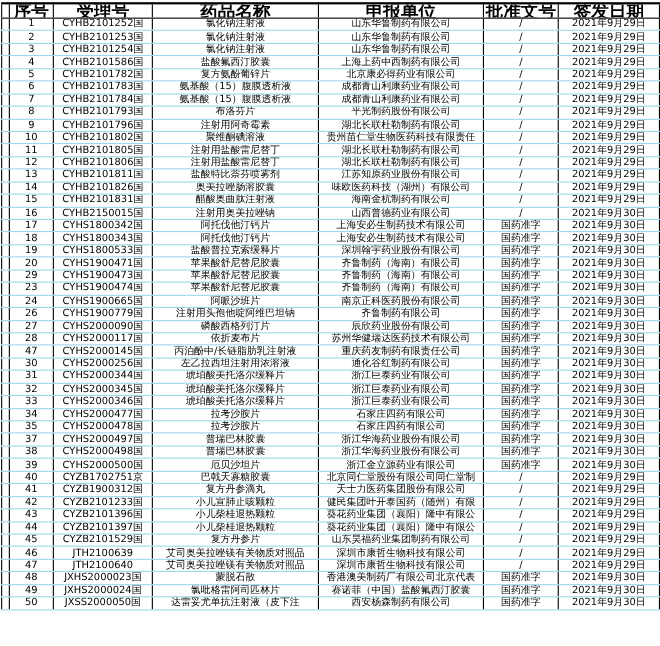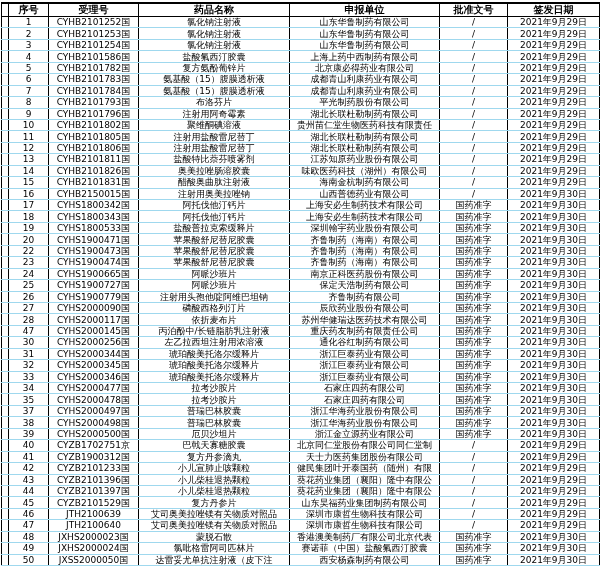--- a/index.html
+++ b/index.html
@@ -20,21 +20,21 @@
     padding:0 1px;
     height:10.45px;
     font-size:9px; line-height:10px;
     text-align:center; vertical-align:middle;
     white-space:nowrap; overflow:hidden;
     color:#000;
     border-left:1px solid #000;
     border-bottom:1px solid #9fd8ee;
   }
   .grid thead th {
-    font-size:10px; font-weight:bold;
+    font-size:16px; font-weight:bold;
     height:12px; line-height:12px;
     border-bottom:1.5px solid #000;
   }
   .grid .gutter { border-left:none; }
   col.c-gutter { width:7px; }
   col.c-no     { width:40px; }
   col.c-accept { width:90px; }
   col.c-drug   { width:151px; }
   col.c-applic { width:150px; }
   col.c-apprno { width:68px; }
@@ -241,21 +241,21 @@
           <td class="gutter"></td>
           <td>20</td>
           <td>CYHS1900471国</td>
           <td>苹果酸舒尼替尼胶囊</td>
           <td>齐鲁制药（海南）有限公司</td>
           <td>国药准字</td>
           <td>2021年9月30日</td>
         </tr>
         <tr>
           <td class="gutter"></td>
-          <td>22</td>
+          <td>29</td>
           <td>CYHS1900473国</td>
           <td>苹果酸舒尼替尼胶囊</td>
           <td>齐鲁制药（海南）有限公司</td>
           <td>国药准字</td>
           <td>2021年9月30日</td>
         </tr>
         <tr>
           <td class="gutter"></td>
           <td>23</td>
           <td>CYHS1900474国</td>
@@ -263,29 +263,20 @@
           <td>齐鲁制药（海南）有限公司</td>
           <td>国药准字</td>
           <td>2021年9月30日</td>
         </tr>
         <tr>
           <td class="gutter"></td>
           <td>24</td>
           <td>CYHS1900665国</td>
           <td>阿哌沙班片</td>
           <td>南京正科医药股份有限公司</td>
-          <td>国药准字</td>
-          <td>2021年9月30日</td>
-        </tr>
-        <tr>
-          <td class="gutter"></td>
-          <td>25</td>
-          <td>CYHS1900727国</td>
-          <td>阿哌沙班片</td>
-          <td>保定天浩制药有限公司</td>
           <td>国药准字</td>
           <td>2021年9月30日</td>
         </tr>
         <tr>
           <td class="gutter"></td>
           <td>26</td>
           <td>CYHS1900779国</td>
           <td>注射用头孢他啶阿维巴坦钠</td>
           <td>齐鲁制药有限公司</td>
           <td>国药准字</td>

